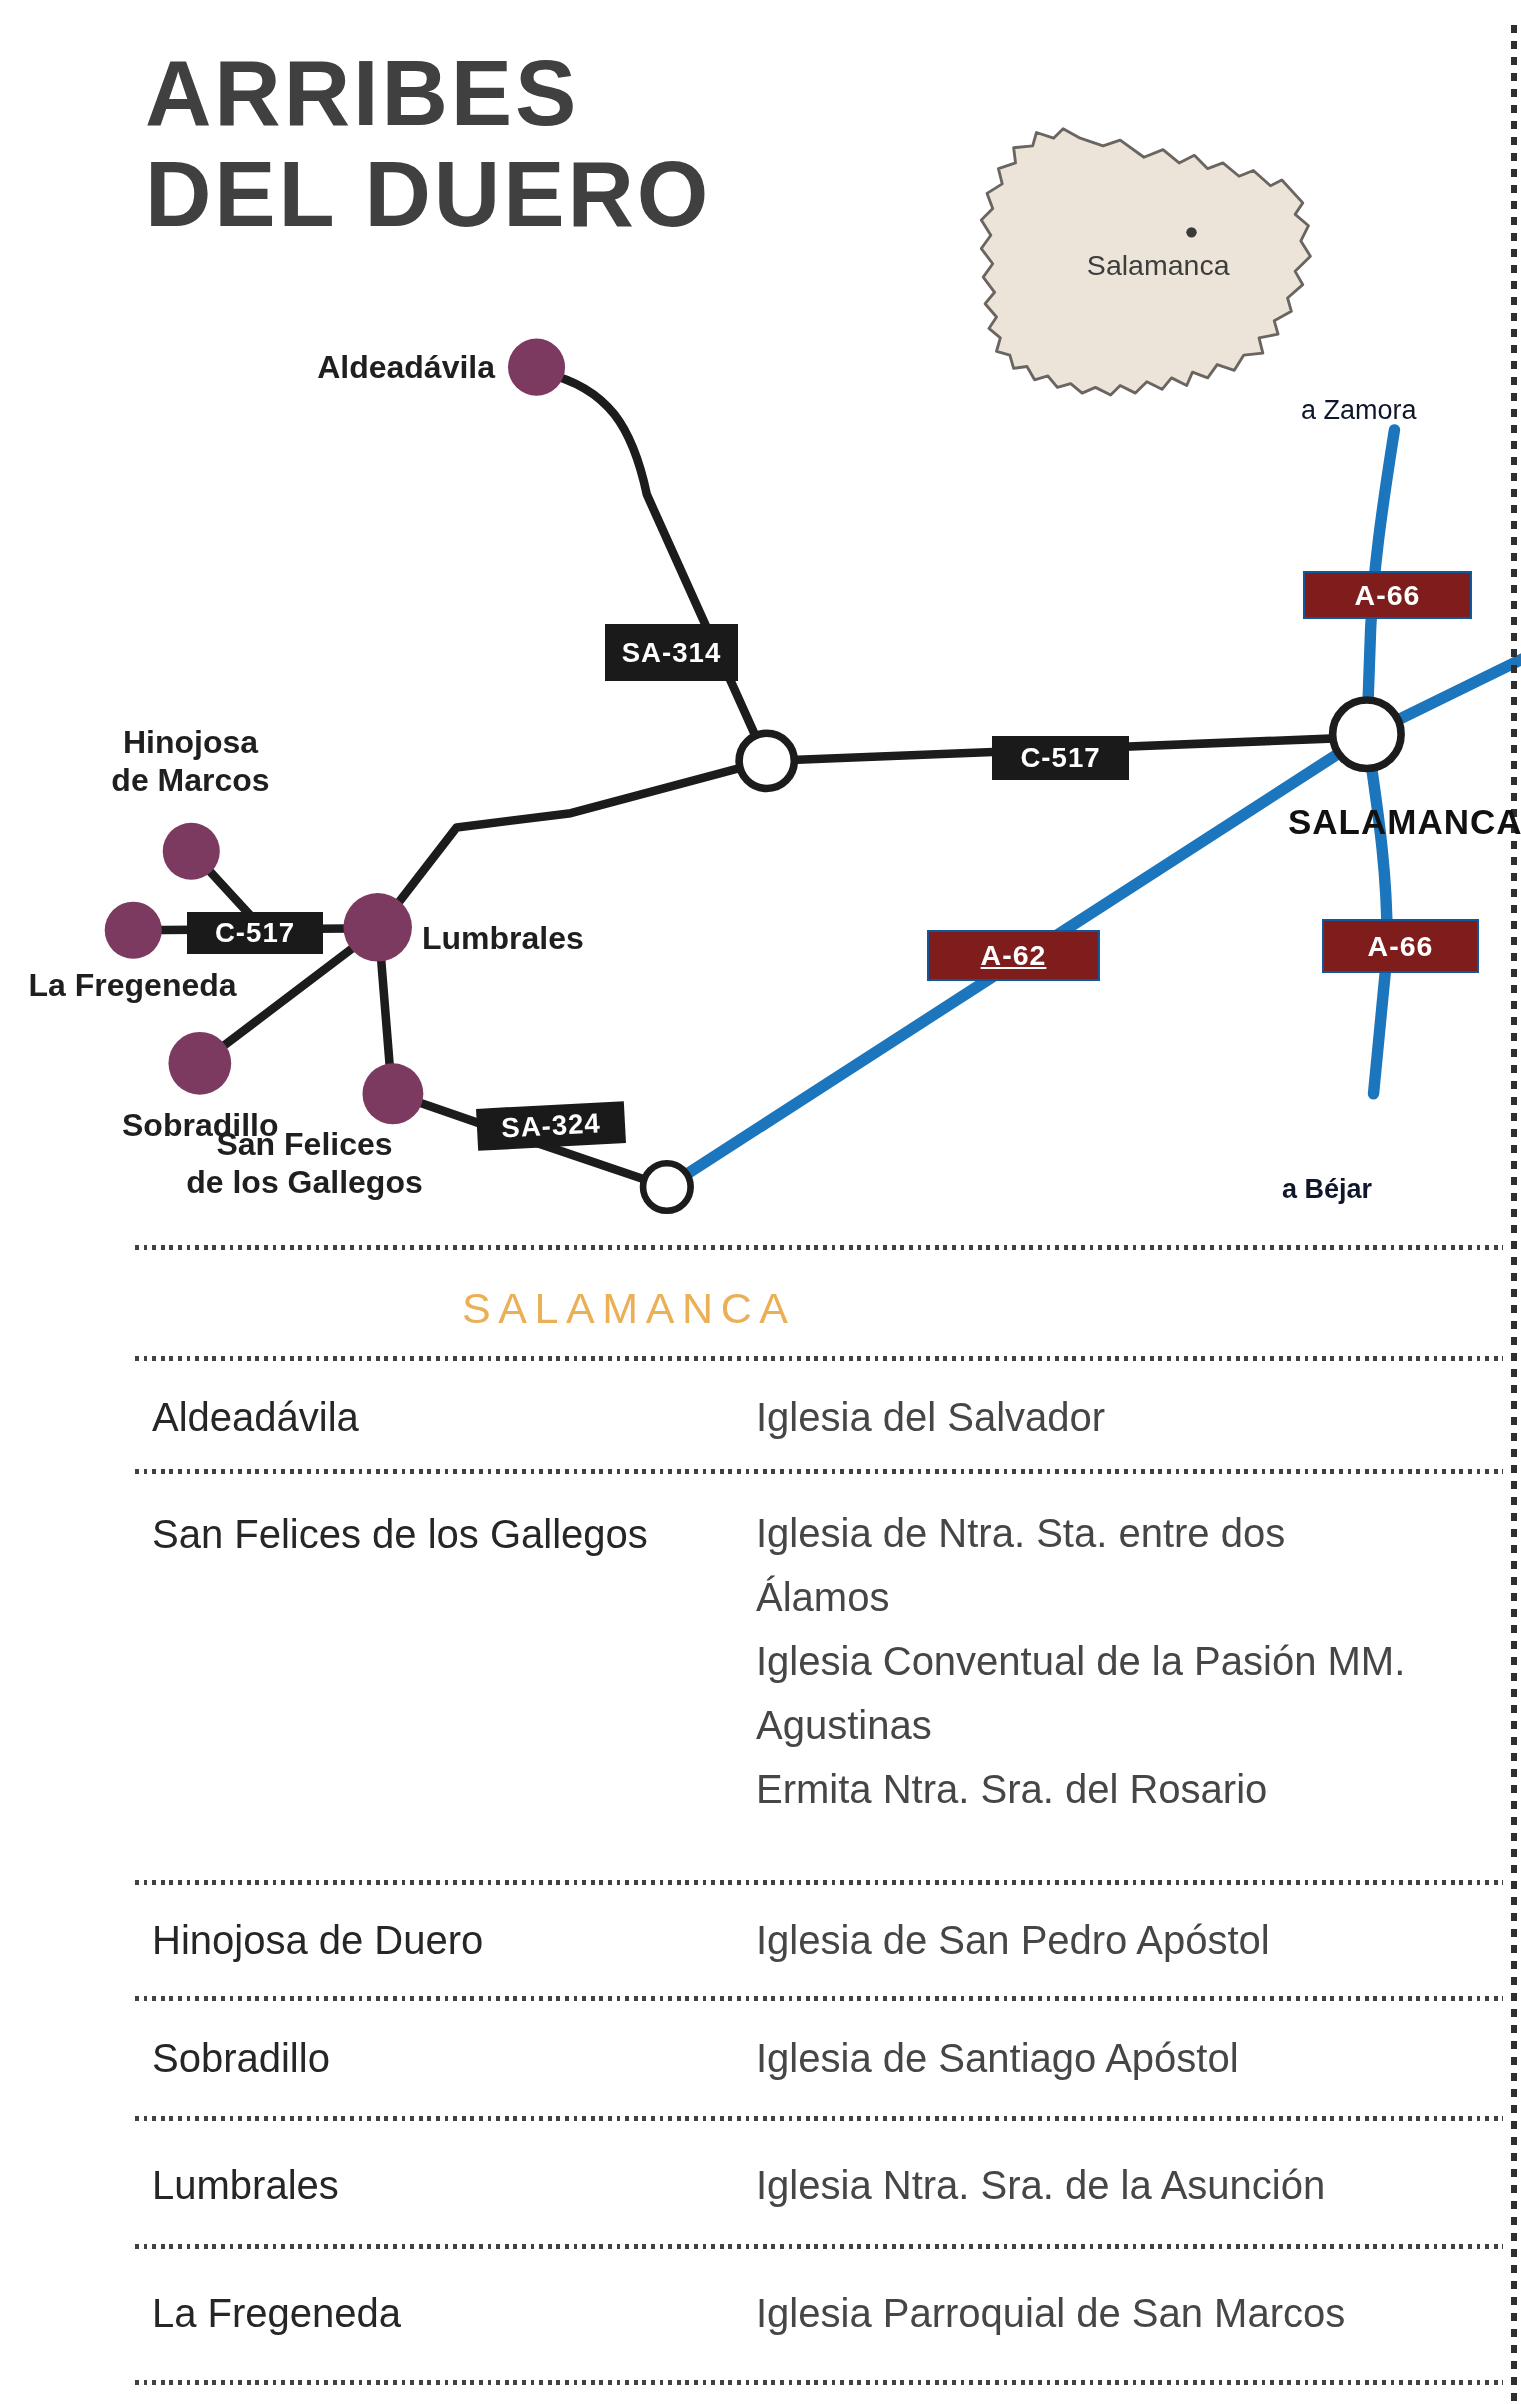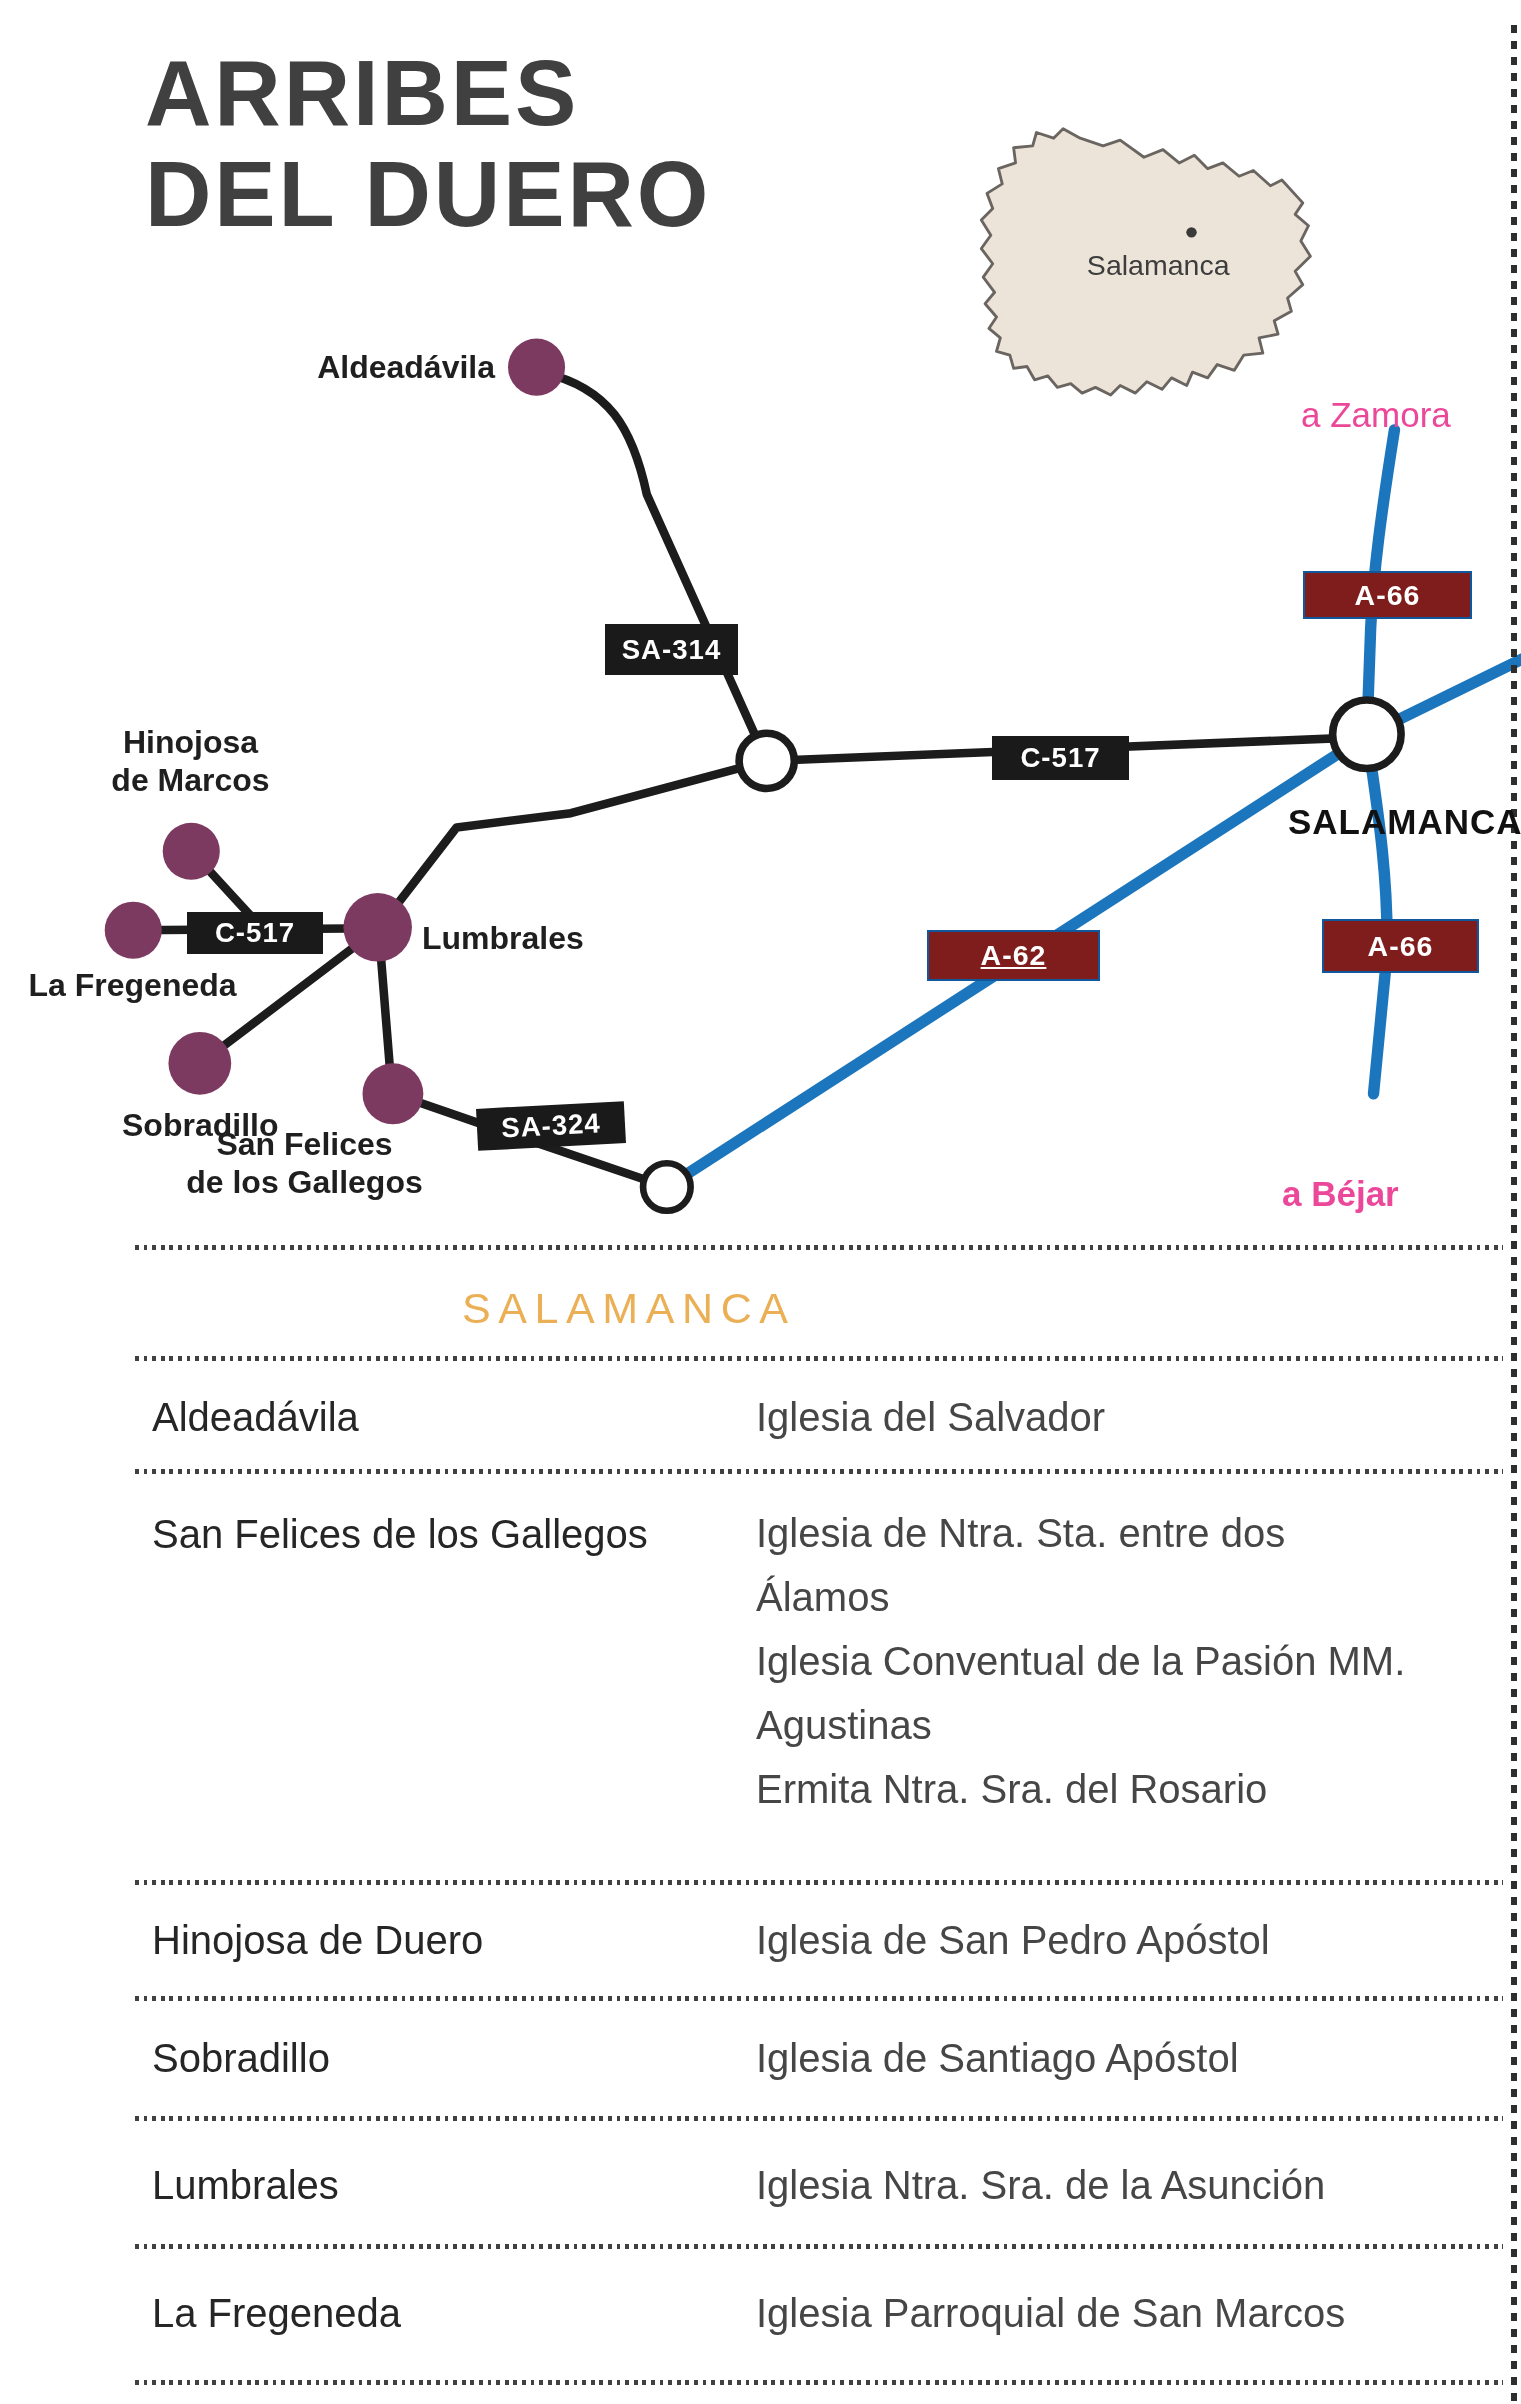--- a/index.html
+++ b/index.html
@@ -26,21 +26,21 @@
   .badge{
     display:flex;align-items:center;justify-content:center;
     color:#ffffff;font-weight:bold;font-size:27.6px;letter-spacing:1px;
     box-sizing:border-box;z-index:5;
   }
   .badge.black{background:#1a1a1a;}
   .badge.blue{background:#7f1d1d;border:2.9px solid #11579b;font-size:28.5px;}
 
   
   .maplabel{color:#1f1f1f;font-weight:bold;font-size:32px;line-height:38px;z-index:6;}
-  .dirlabel{color:#ec4899;font-weight:normal;font-size:35px;z-index:6;}
+  .dirlabel{color:#0f172a;font-weight:normal;font-size:27px;z-index:6;}
   .citylabel{color:#111;font-weight:bold;font-size:35px;letter-spacing:1px;white-space:nowrap;z-index:6;}
 
   
   .dotline{
     height:4.8px;left:135px;width:1368px;
     background:repeating-linear-gradient(to right,#414141 0 3.8px,transparent 3.8px 8.6px);
   }
   .vdash{
     left:1511px;top:25px;width:5.7px;height:2380px;
     background:repeating-linear-gradient(to bottom,#2e2e2e 0 7.6px,transparent 7.6px 16px);
@@ -105,21 +105,21 @@
   <g fill="#7c3a61">
     <circle cx="564" cy="386" r="30"></circle>
     <circle cx="201" cy="895" r="30"></circle>
     <circle cx="140" cy="978" r="30"></circle>
     <circle cx="397" cy="975" r="36"></circle>
     <circle cx="210" cy="1118" r="33"></circle>
     <circle cx="413" cy="1150" r="32"></circle>
   </g>
 </svg>
 
-<div class="abs badge black" style="left:605px;top:624px;width:133px;height:51px;">
+<div class="abs badge black" style="left:605px;top:624px;width:133px;height:57px;">
     <span>SA-314</span>
   </div>
 <div class="abs badge black" style="left:187px;top:912px;width:136px;height:42px;">
     <span>C-517</span>
   </div>
 <div class="abs badge black" style="left:992px;top:736px;width:137px;height:44px;">
     <span>C-517</span>
   </div>
 <div class="abs badge black" style="left:477px;top:1105px;width:148px;height:42px;transform:rotate(-3deg);">
     <span>SA-324</span>

